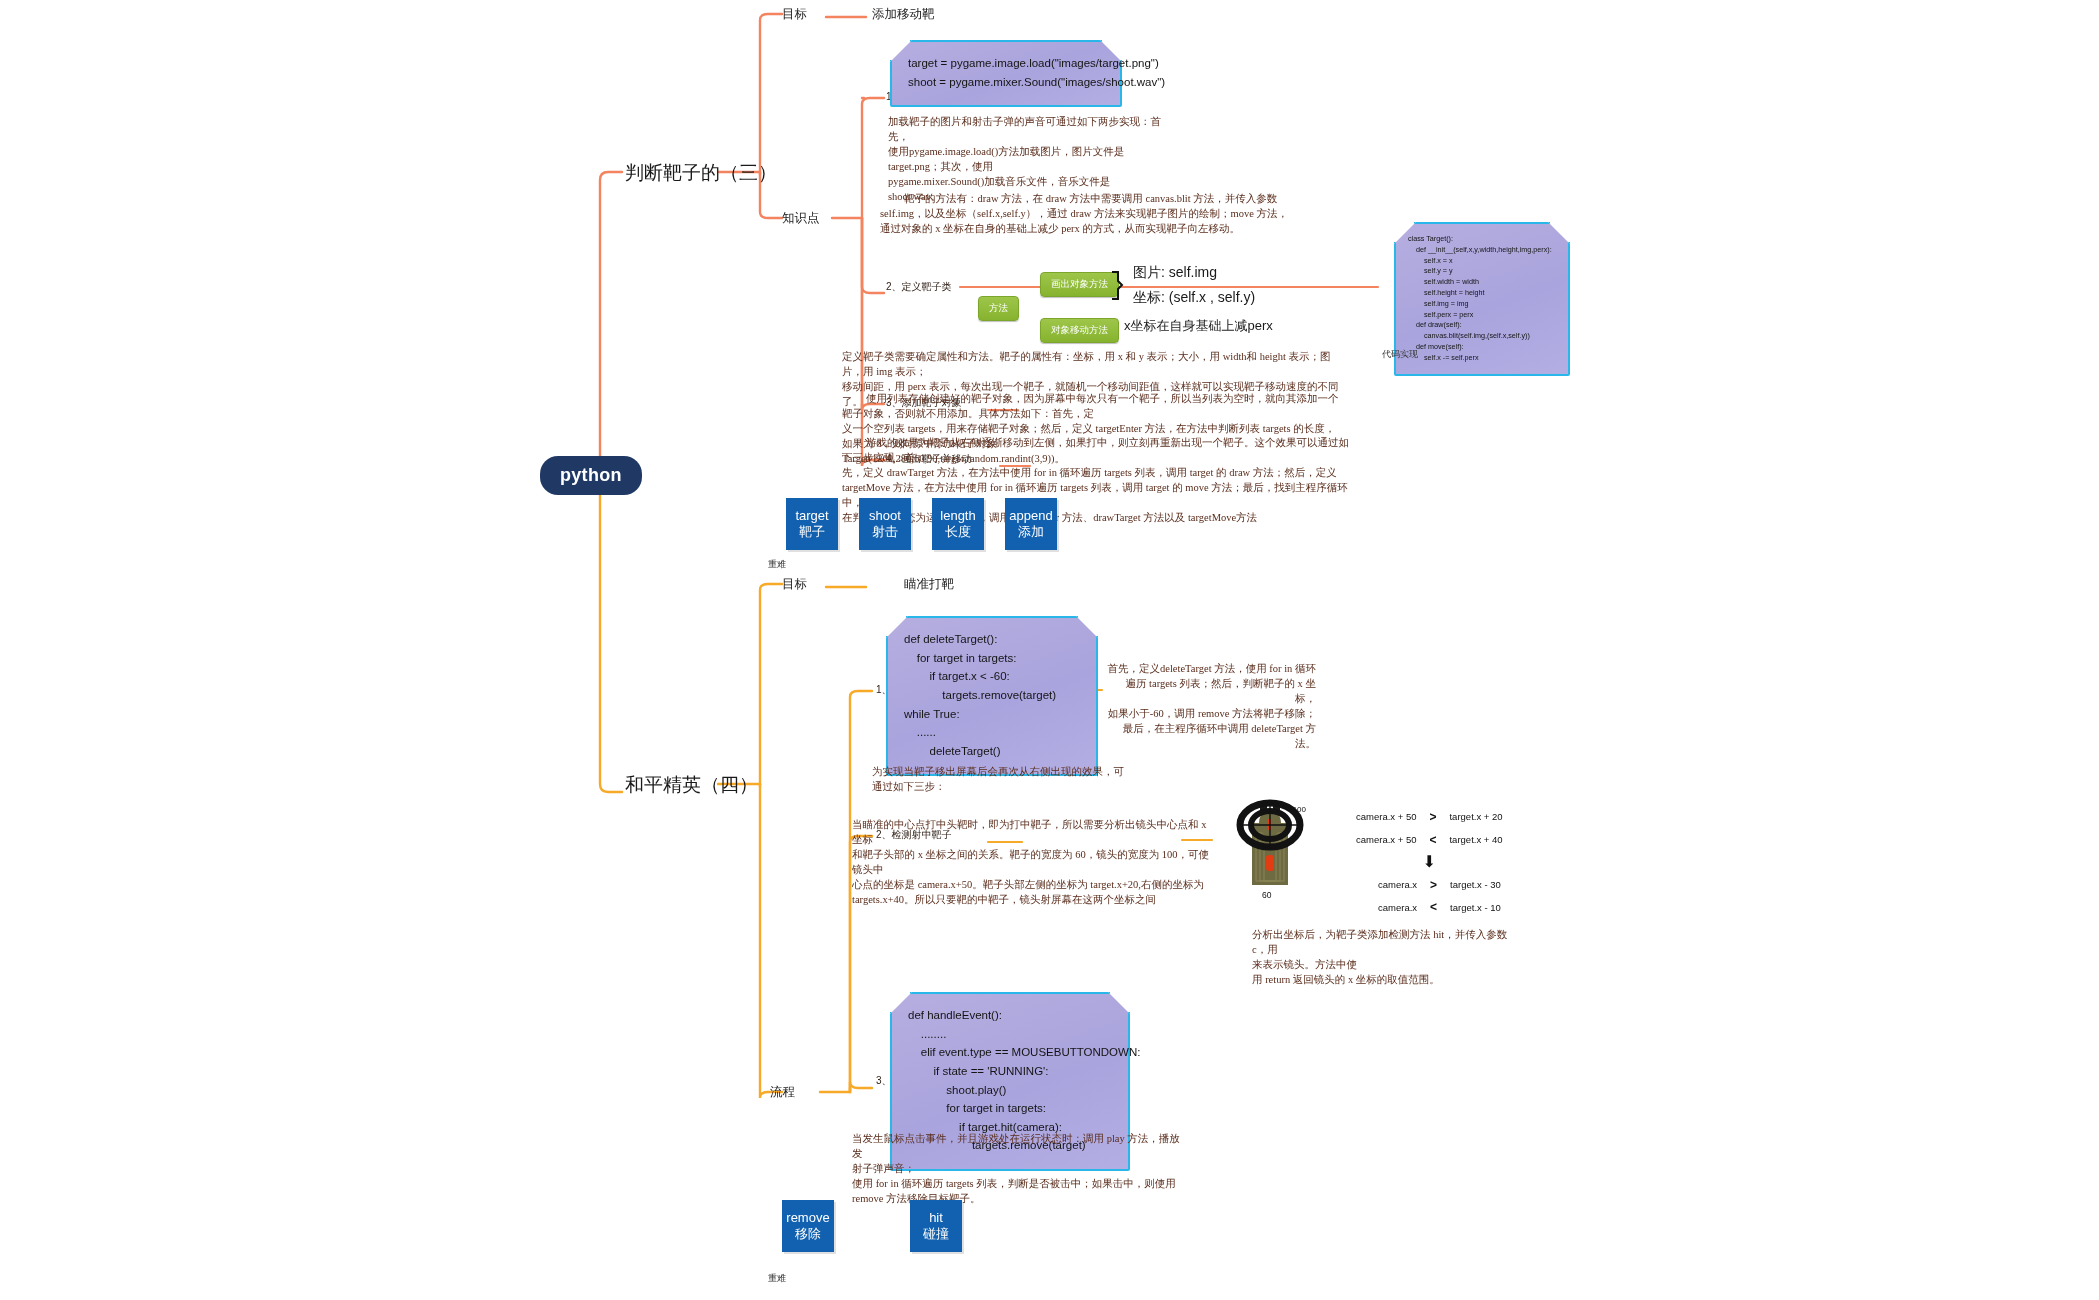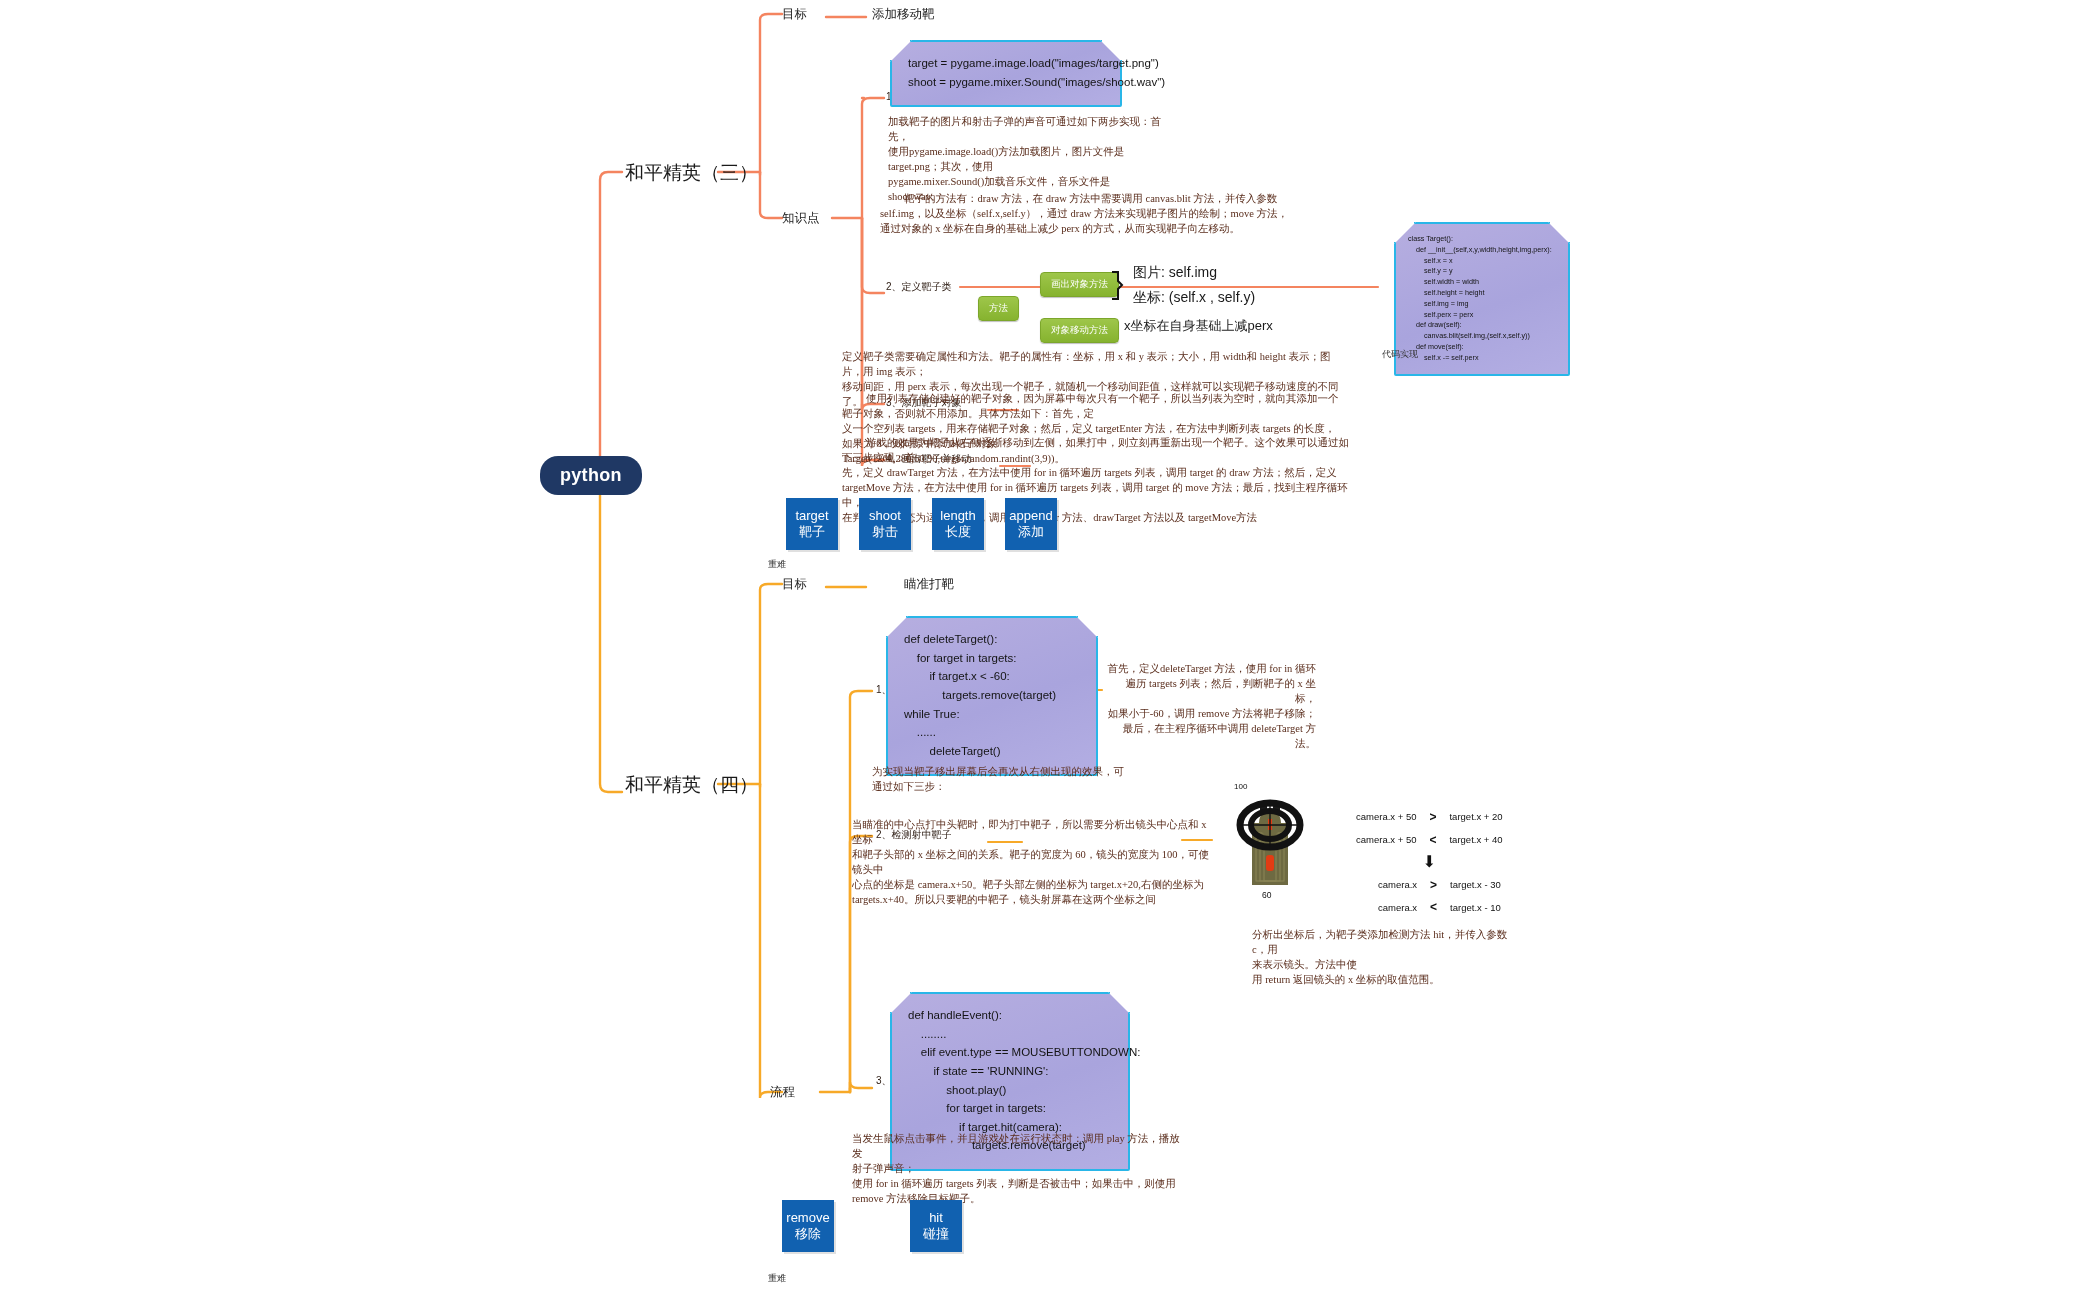--- a/index.html
+++ b/index.html
@@ -117,21 +117,21 @@
     font-family: "Liberation Sans", "DejaVu Sans", sans-serif;
   }
   .compare table { border-collapse: collapse; }
   .compare td { padding: 0 4px; white-space: nowrap; }
   .compare td.op { font-weight: bold; font-size: 12px; text-align:center; padding: 0 9px; }
   .arrow-down { font-size: 16px; text-align: center; line-height: 1; margin: 2px 0 4px 0; }
 
   
   .targetpic { position: absolute; }
   .targetpic .cap {
-    position: absolute; font-size: 8px; color: #111; width:100%; text-align:left;
+    position: absolute; font-size: 8px; color: #111; width:100%; text-align:right;margin-top:23px;
   }
   .pic-label { position:absolute; font-size: 8.5px; color:#111; }
 
   .caption-small { position: absolute; font-size: 9px; color:#333; }
 </style>
 </head>
 <body>
 
 <div id="canvas">
 
@@ -180,21 +180,21 @@
       <path d="M988 1088 L1022 1088"></path>
       <path d="M1072 690 L1102 690"></path>
       <path d="M1182 840 L1212 840"></path>
     </g>
   </svg>
 
   <div class="root-node" style="left:540px; top:456px;">
     <span>python</span>
   </div>
 
-  <div class="topic lvl1" style="left:625px; top:160px;">和平精英（三）</div>
+  <div class="topic lvl1" style="left:625px; top:160px;">判断靶子的（三）</div>
 
   <div class="topic lvl2" style="left:782px; top:6px;">目标</div>
   <div class="topic lvl2" style="left:872px; top:6px;">添加移动靶</div>
 
   <div class="topic lvl2" style="left:782px; top:210px;">知识点</div>
 
   <div class="topic lvl3" style="left:886px; top:90px;">1、加载图片和声音</div>
   <div class="topic lvl3" style="left:886px; top:280px;">2、定义靶子类</div>
   <div class="topic lvl3" style="left:886px; top:396px;">3、添加靶子对象</div>
   <div class="topic lvl3" style="left:886px; top:452px;">4、画出靶子并移动</div>

